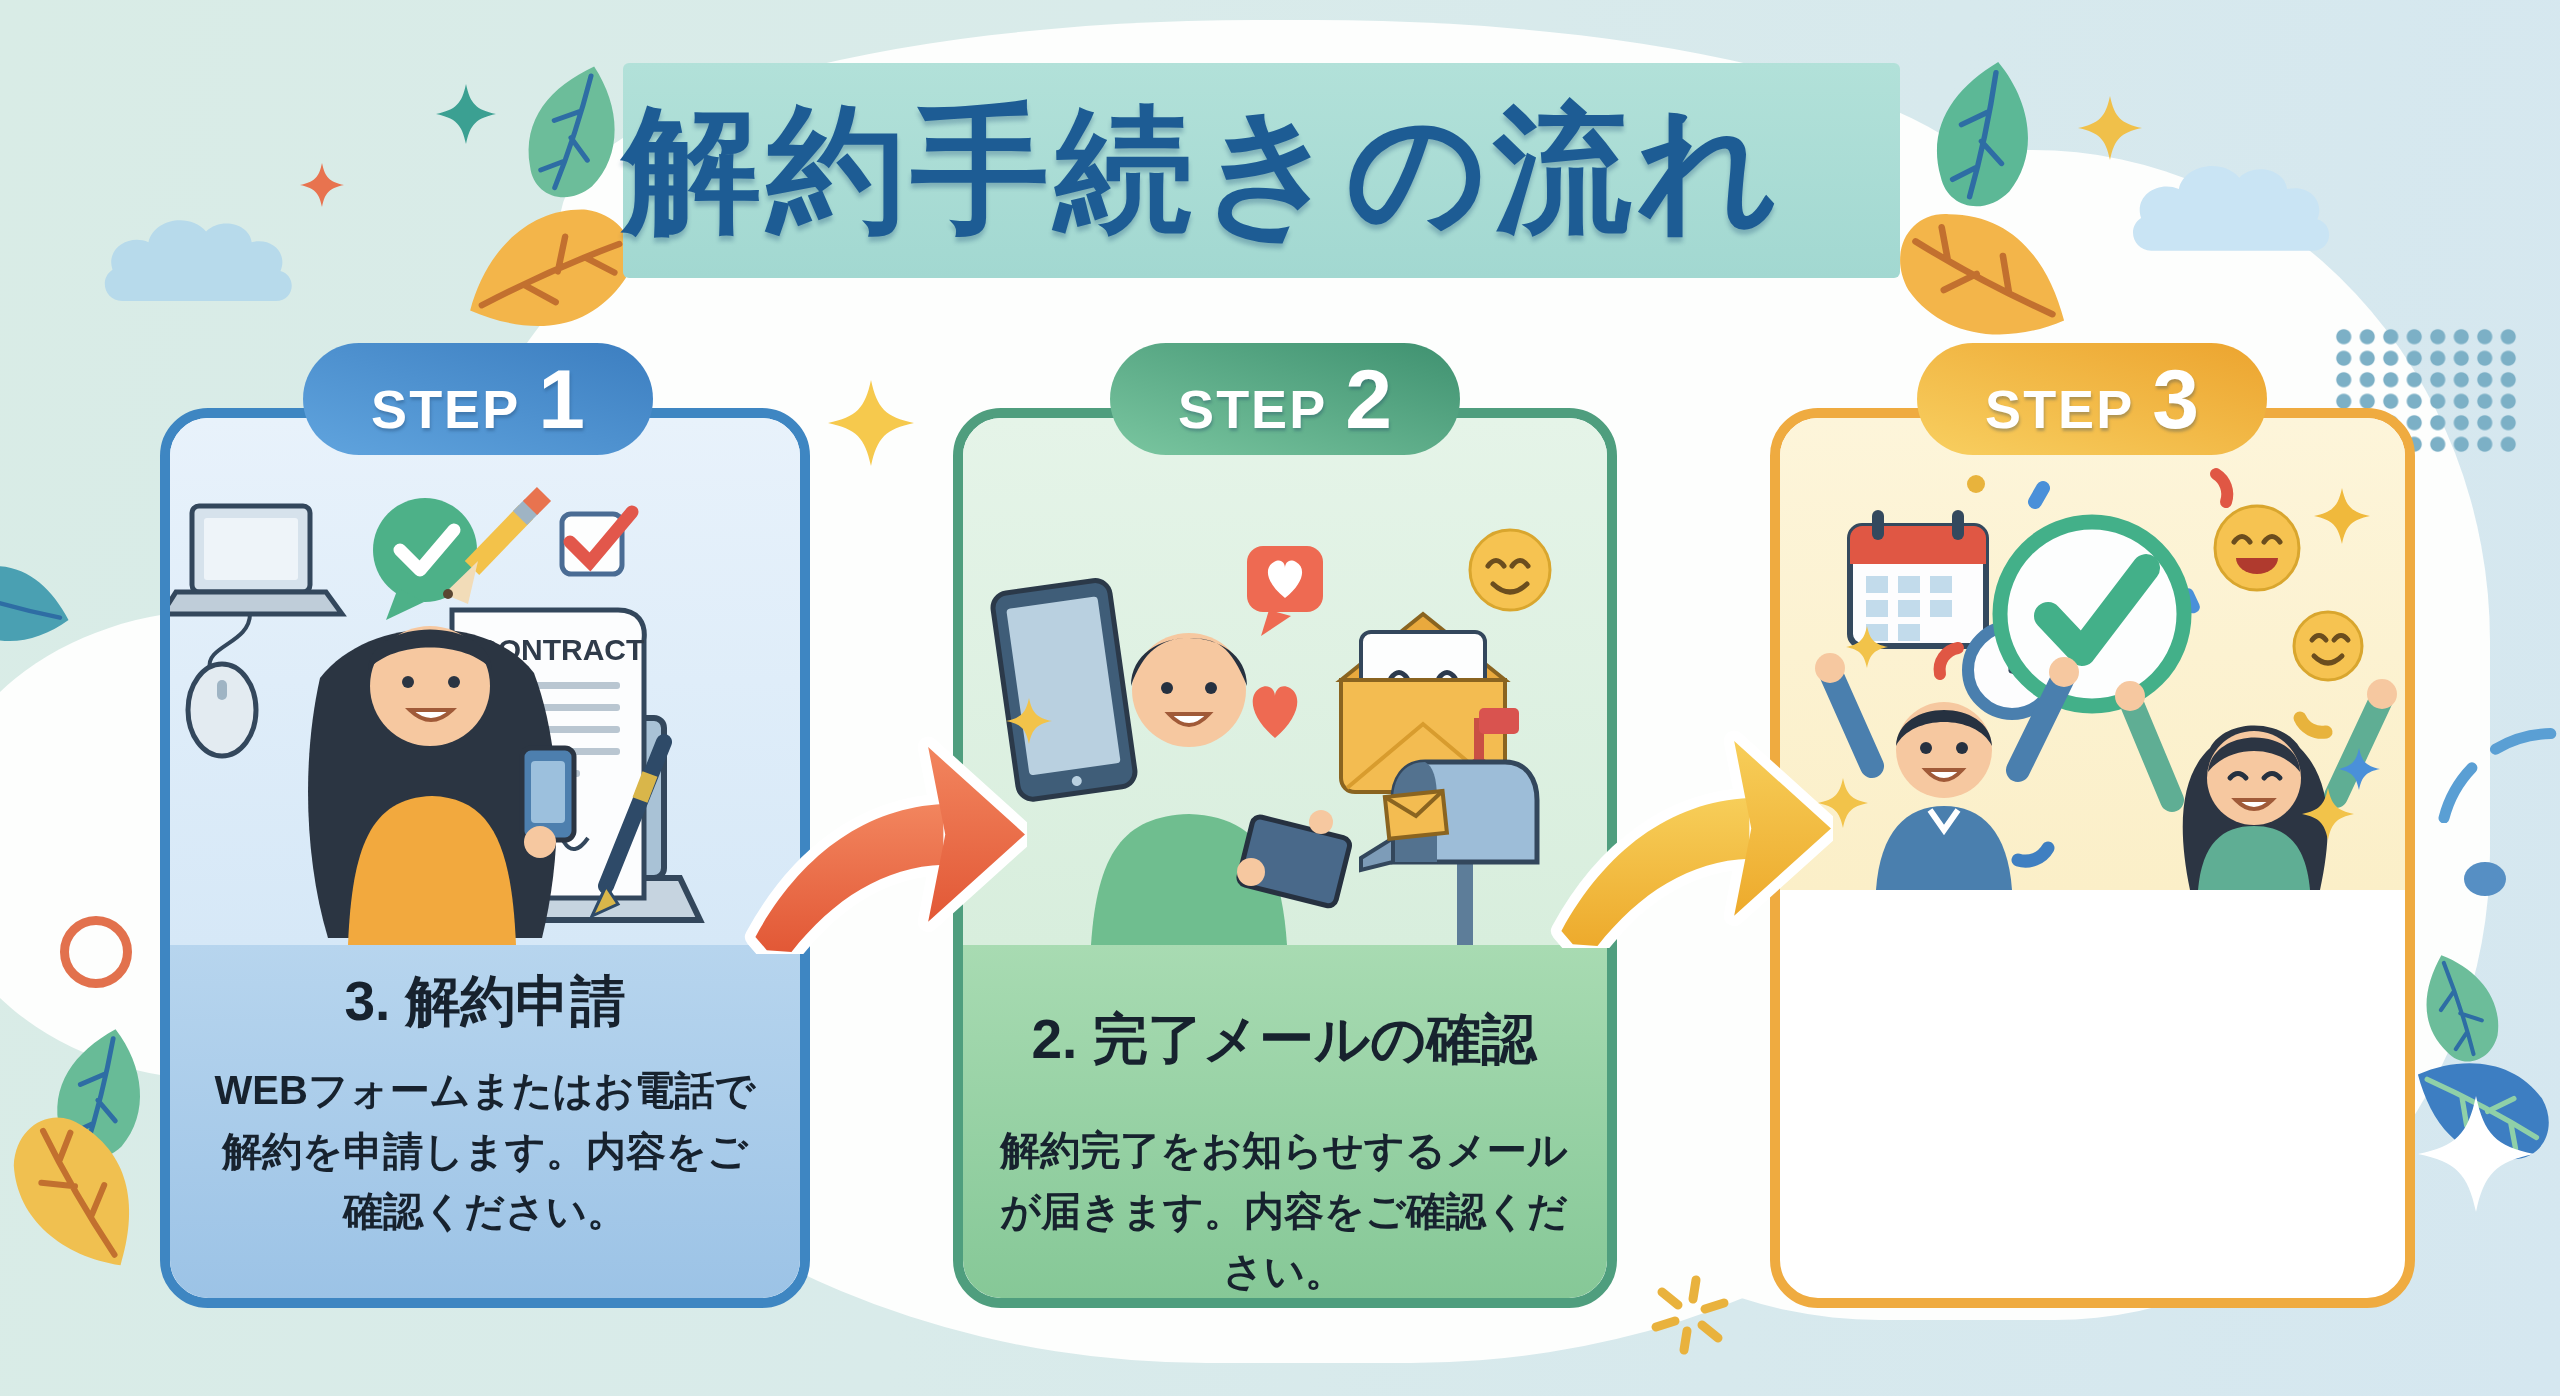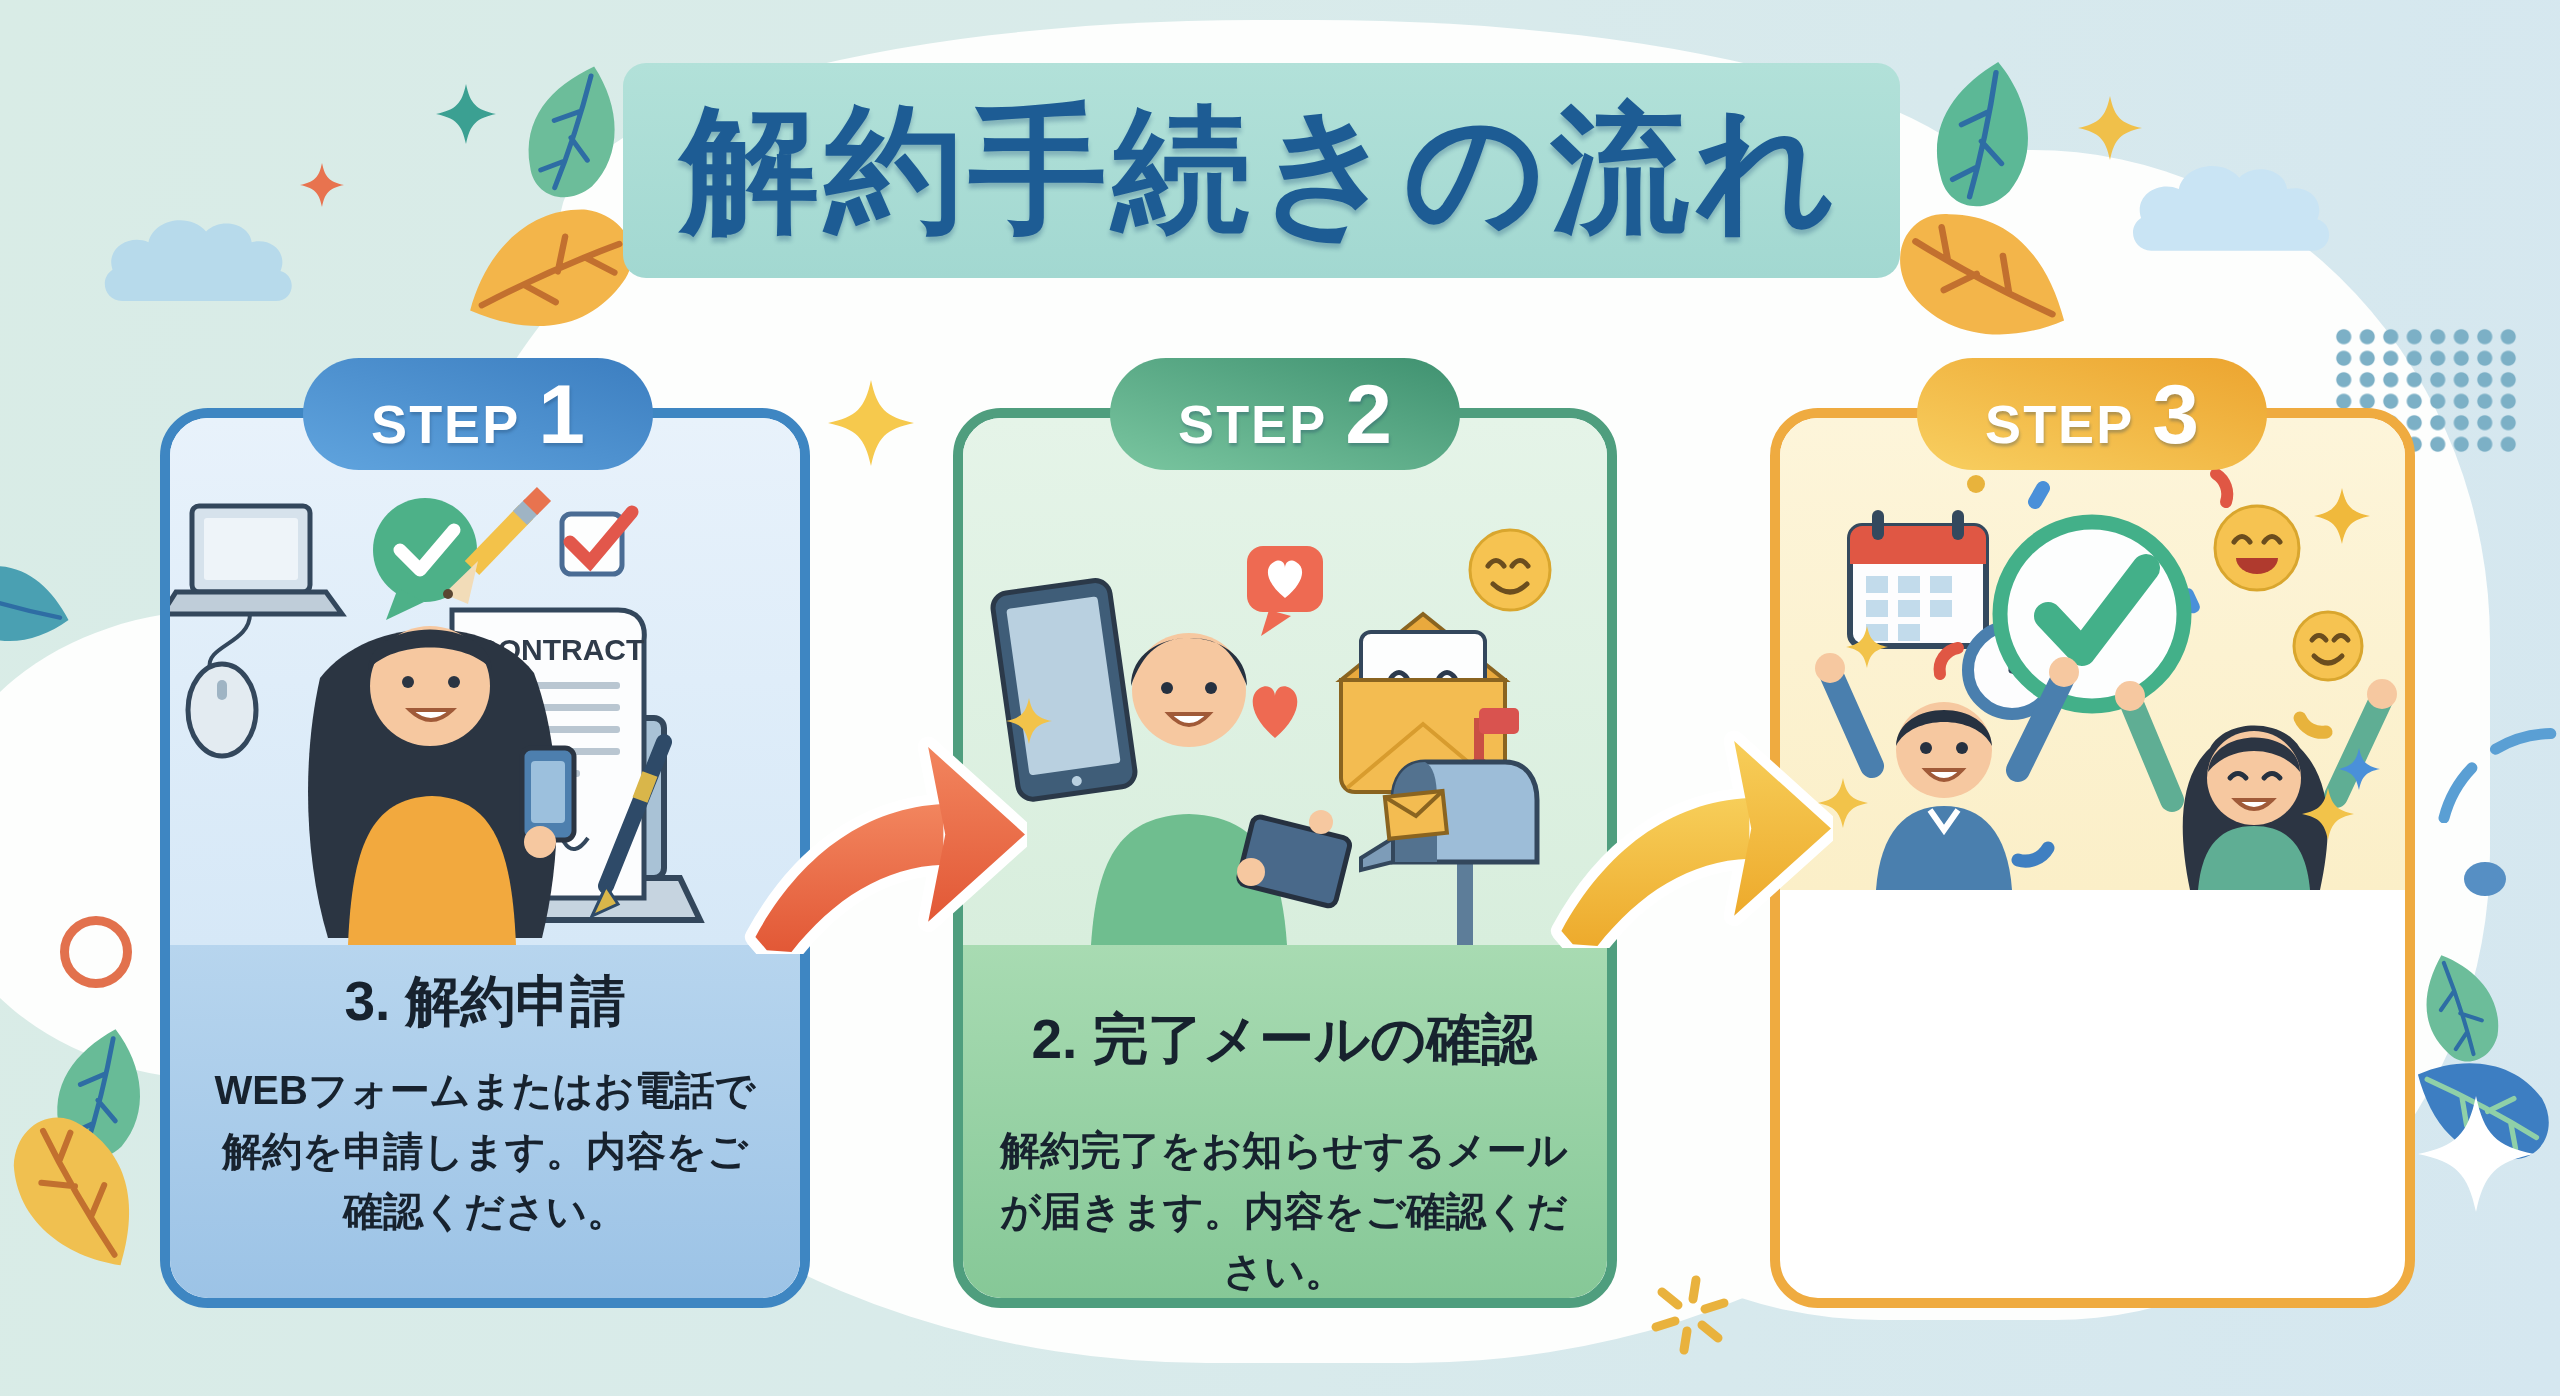--- a/index.html
+++ b/index.html
@@ -5,22 +5,22 @@
   html,body{margin:0;padding:0;background:#c9dde2;}
   .canvas{position:relative;width:2560px;height:1396px;overflow:hidden;
     background:linear-gradient(100deg,#d9ece6 0%,#d9ebea 40%,#d5e7f0 100%);
     font-family:"Liberation Sans","DejaVu Sans",sans-serif;}
   .blob{position:absolute;background:#fdfefd;}
   .blob1{left:430px;top:38px;width:1690px;height:1325px;border-radius:45% 40% 42% 46%;}
   .blob2{left:1400px;top:150px;width:1090px;height:1170px;border-radius:40% 42% 40% 44%;}
   .blob3{left:-70px;top:610px;width:580px;height:470px;border-radius:50%;}
   .blob4{left:560px;top:20px;width:1450px;height:420px;border-radius:48%;}
 
-  .banner{position:absolute;left:623px;top:63px;width:1277px;height:215px;border-radius:23px;
-    background:linear-gradient(180deg,#b2e1d9,#a2d8d1);display:flex;align-items:center;justify-content:center;z-index:4;}
+  .banner{position:absolute;left:623px;top:63px;width:1277px;height:215px;border-radius:6px;
+    background:linear-gradient(180deg,#b2e1d9,#a2d8d1);display:flex;align-items:center;z-index:4;}
   .banner h1{margin:0;font-size:138px;font-weight:800;color:#1d5c94;letter-spacing:6px;
     text-shadow:0 5px 4px rgba(21,70,110,.28);}
 
   .card{position:absolute;top:408px;height:900px;border:10px solid;border-radius:48px;
     box-sizing:border-box;overflow:hidden;z-index:3;background:#fff;}
   .card1{left:160px;width:650px;border-color:#3e86c2;}
   .card2{left:953px;width:664px;border-color:#4f9e7e;}
   .card3{left:1770px;width:645px;border-color:#efab40;}
   .illo{position:absolute;left:0;top:0;right:0;}
   .card1 .illo,.card2 .illo{height:527px;}
@@ -32,21 +32,21 @@
   .card1 .ctext{top:527px;background:linear-gradient(180deg,#b7d5ee,#9cc3e6);}
   .card2 .ctext{top:527px;background:linear-gradient(180deg,#a8dbb2,#86c897);padding-left:32px;}
   .card3 .ctext{top:472px;background:linear-gradient(180deg,#f9d572,#f4c555);}
   .ctext h2{margin:6px 0 0 0;font-size:55px;font-weight:800;color:#17222e;line-height:1.25;}
   .card2 .ctext h2{margin-top:44px;}
   .ctext h3{margin:2px 0 0 0;font-size:50px;font-weight:800;color:#17222e;line-height:1.25;}
   .ctext h3:empty{display:none;}
   .ctext p{margin:24px 0 0 0;font-size:40px;font-weight:700;color:#17222e;line-height:1.52;}
   .card2 .ctext p{margin-top:46px;}
 
-  .pill{position:absolute;top:358px;width:350px;height:112px;border-radius:58px;z-index:6;
+  .pill{position:absolute;top:343px;width:350px;height:112px;border-radius:58px;z-index:6;
     display:flex;align-items:baseline;justify-content:center;gap:18px;color:#fff;
     text-shadow:1px 3px 3px rgba(25,60,95,.30);}
   .pill .lbl{font-size:54px;font-weight:800;letter-spacing:2px;line-height:112px;}
   .pill .num{font-size:84px;font-weight:800;line-height:112px;}
   .pill1{left:303px;background:linear-gradient(to top right,#60a4de,#3c7ec0);}
   .pill2{left:1110px;background:linear-gradient(to top right,#7ac6a0,#3f9170);}
   .pill3{left:1917px;background:linear-gradient(to top right,#f8cf60,#eca42f);}
 
   .arrow{position:absolute;width:285px;height:262px;z-index:7;}
   .arrow1{left:742px;top:692px;}

